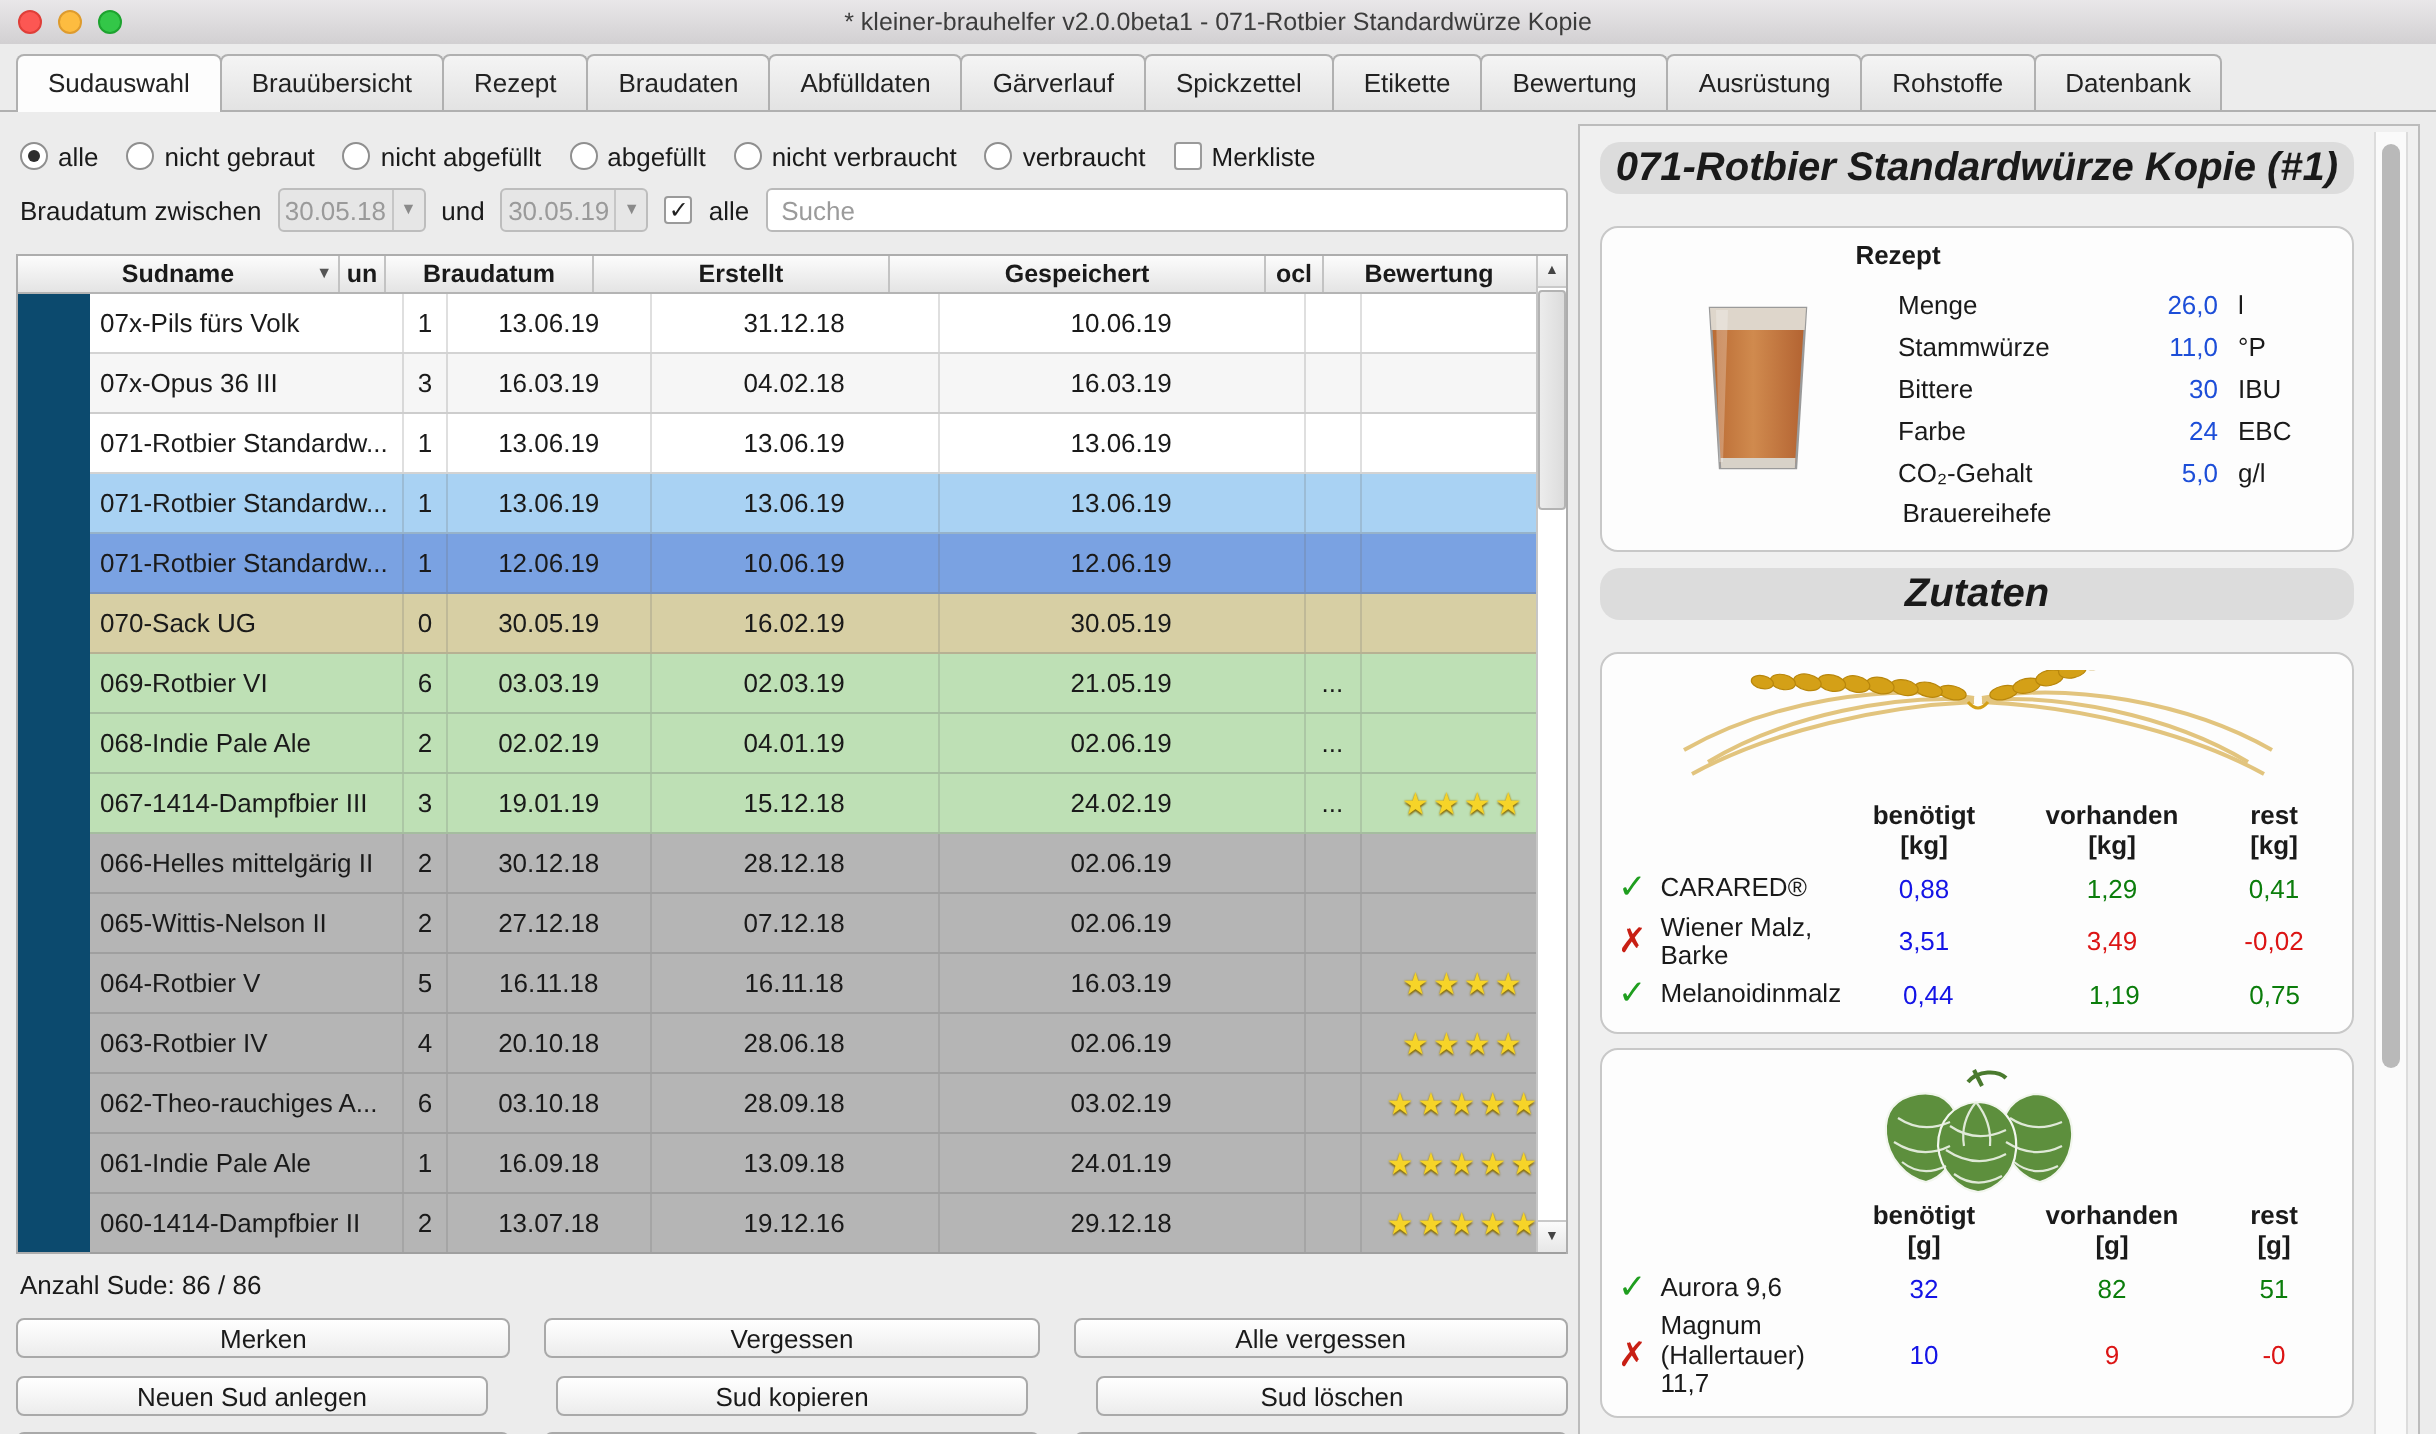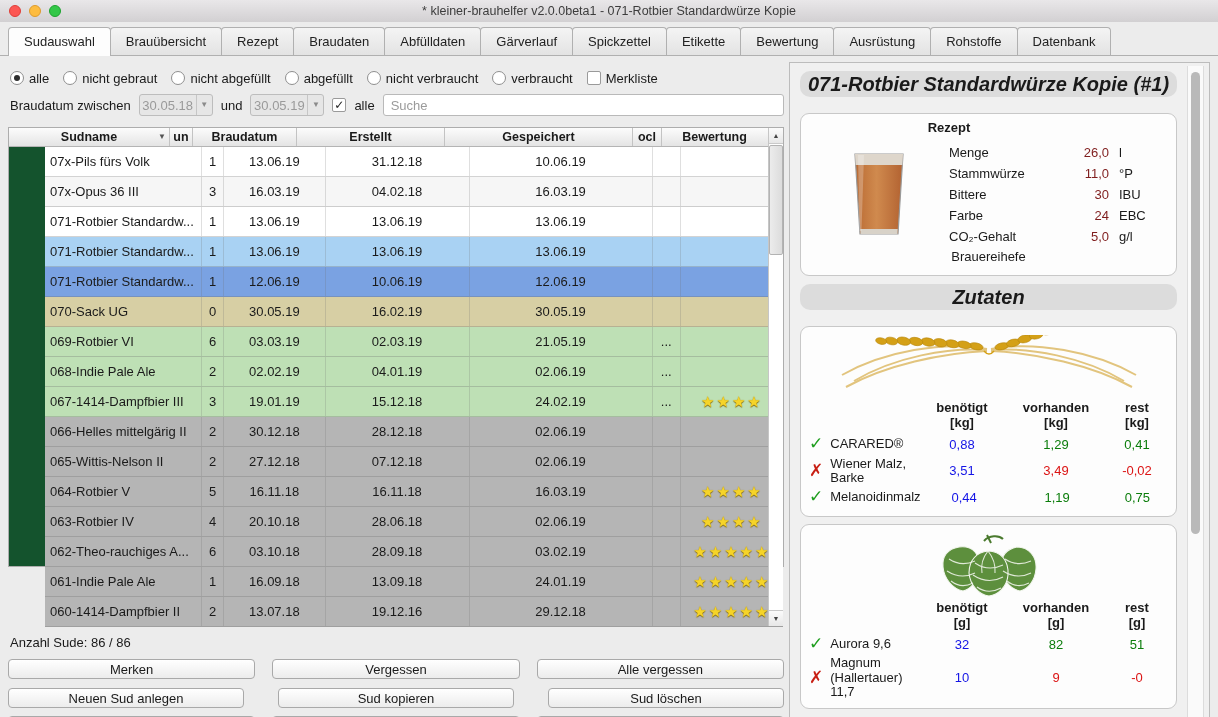--- a/index.html
+++ b/index.html
@@ -31,22 +31,22 @@
   .cbox{width:14px;height:14px;background:#fff;border:1px solid #9a9a9a;border-radius:2px;box-sizing:border-box;
     display:flex;align-items:center;justify-content:center;font-size:12px;font-weight:bold;color:#222;}
   .filterrow2{position:absolute;top:36px;left:2px;right:0;display:flex;align-items:center;gap:8px;height:24px;}
   .combo{width:74px;height:22px;background:#e6e6e6;border:1px solid #bdbdbd;border-radius:3px;
     display:flex;align-items:center;box-sizing:border-box;color:#9a9a9a;}
   .combo .cval{flex:1;text-align:center;}
   .combo .carw{width:15px;border-left:1px solid #c6c6c6;text-align:center;color:#8a8a8a;font-size:8px;line-height:20px;}
   .search{flex:1;height:22px;border:1px solid #b9b9b9;border-radius:3px;padding:0 7px;font:inherit;color:#222;box-sizing:border-box;}
   .search::placeholder{color:#9b9b9b;}
   
-  .brewtable{position:absolute;top:70px;left:0;width:776px;height:440px;border:1px solid #adadad;
-    background:#14532d;box-sizing:border-box;}
+  .brewtable{position:absolute;top:70px;left:0;width:776px;height:500px;border:1px solid #adadad;
+    background:#0c4a6e;box-sizing:border-box;}
   .thead{display:flex;height:18px;background:linear-gradient(#fcfcfc,#e4e4e4);border-bottom:1px solid #b4b4b4;}
   .th{font-weight:bold;font-size:12.5px;display:flex;align-items:center;justify-content:center;
     border-right:1px solid #c3c3c3;box-sizing:border-box;overflow:hidden;white-space:nowrap;position:relative;}
   .th .sortarrow{font-size:8px;color:#555;position:absolute;right:3px;top:4px;}
   .trow{display:flex;height:30px;border-bottom:1px solid rgba(110,110,110,.30);box-sizing:border-box;margin-left:36px;}
   .td{display:flex;align-items:center;justify-content:center;border-right:1px solid rgba(110,110,110,.22);
     box-sizing:border-box;overflow:hidden;white-space:nowrap;font-size:13px;}
   .td.name{justify-content:flex-start;padding-left:5px;}
   .c0{width:161px;}.c1{width:23px;}.c2{width:104px;text-align:right;}.c3{width:148px;}.c4{width:188px;}.c5{width:29px;}.c6{width:105px;border-right:none;}
   .st-white{background:#ffffff;}
@@ -72,21 +72,21 @@
     border:1px solid #bcbcbc;box-sizing:border-box;}
   .pill{margin:8px 32px 16px 10px;height:26px;background:#dcdcdc;border-radius:10px;
     display:flex;align-items:center;justify-content:center;font-weight:bold;font-size:20px;font-style:italic;}
   .card{margin:7px 32px 0 10px;background:#fdfdfd;border:1px solid #c8c8c8;border-radius:9px;
     padding:6px 8px;box-sizing:border-box;}
   .recipegrid{display:flex;}
   .glassbox{width:140px;display:flex;align-items:center;justify-content:center;}
   .recipetbl{flex:1;padding-top:2px;}
   .rrow{display:flex;height:21px;align-items:center;}
   .rlab{width:108px;}
-  .rval{width:52px;text-align:right;color:#7f1d1d;}
+  .rval{width:52px;text-align:right;color:#1d4ed8;}
   .runit{padding-left:10px;}
   .rhead{font-weight:bold;text-align:center;width:160px;margin-left:60px;height:20px;}
   .hefeline{text-align:center;height:20px;margin-top:2px;}
   .iconline{display:flex;justify-content:center;padding:2px 0 4px 0;}
   .ingheader{display:flex;font-weight:bold;text-align:center;line-height:1.15;margin-bottom:4px;align-items:flex-end;}
   .ingrow{display:flex;align-items:center;margin:3px 0;}
   .ingname{flex:1;display:flex;align-items:center;gap:7px;line-height:1.1;}
   .nc1{width:88px;text-align:center;}.nc2{width:100px;text-align:center;}.nc3{width:62px;text-align:center;}
   .okmark{color:#1f9e1f;font-weight:bold;font-size:17px;}
   .failmark{color:#c81f14;font-weight:bold;font-size:17px;}

